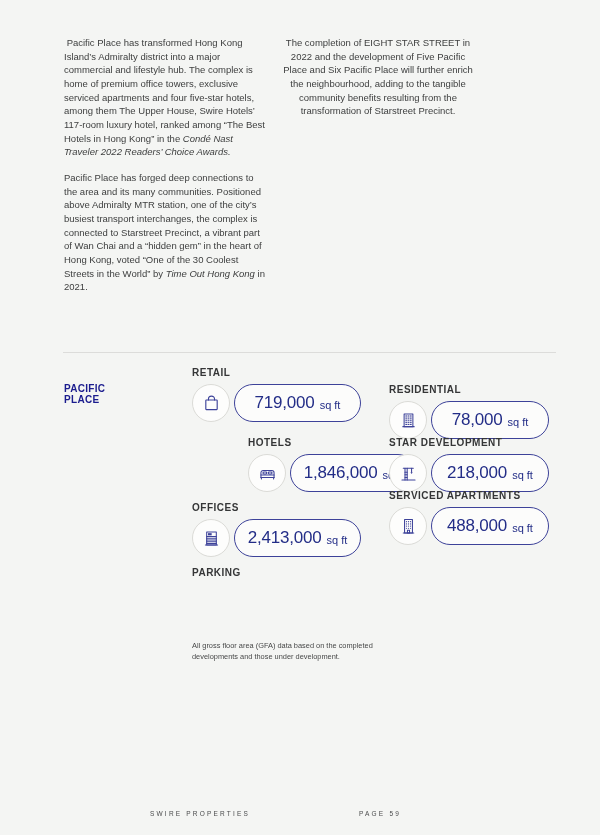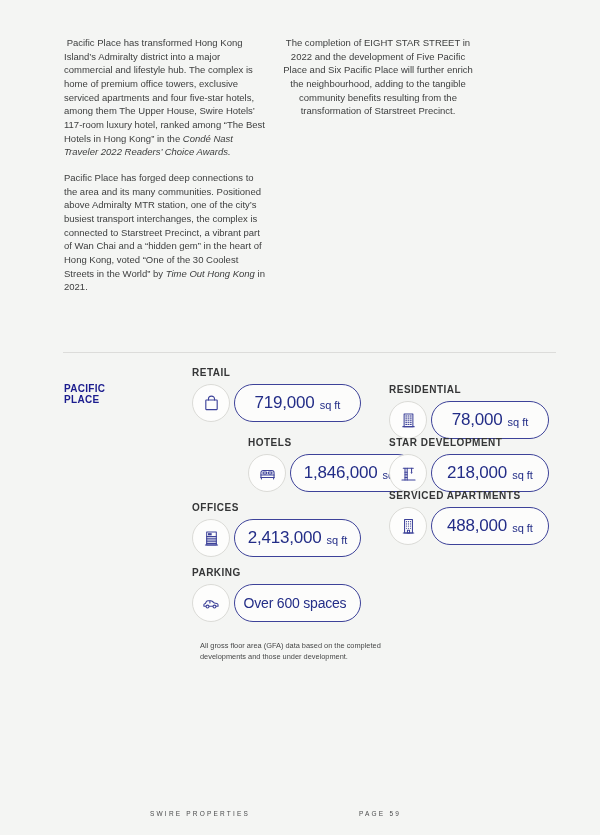--- a/index.html
+++ b/index.html
@@ -43,21 +43,21 @@
     border:1.5px solid #3d4299;border-radius:19px;background:#fcfcfb;
     display:flex;align-items:center;justify-content:center;
   }
   .stat--left .stat-pill{width:127px;}
   .stat--right .stat-pill{width:118px;}
   .pill-value{font-size:17px;color:#232d87;letter-spacing:-.2px;}
   .pill-value--text{font-size:14px;}
   .pill-unit{font-size:11px;color:#232d87;margin-left:5px;padding-top:4px;}
   
   .footnote{
-    position:absolute;left:200px;top:641px;width:218px;
+    position:absolute;left:192px;top:641px;width:218px;
     font-size:7.4px;line-height:1.45;color:#474848;
   }
   .footnote div{margin:0;}
   
   .footer-item{
     position:absolute;top:810px;font-size:6.5px;letter-spacing:2.2px;color:#4a4b4c;
   }
   .footer-left{left:150px;}
   .footer-right{left:359px;}
   svg{display:block;}
@@ -223,34 +223,20 @@
       </div>
       <div class="stat-pill">
         <span class="pill-value">488,000</span>
         <span class="pill-unit">sq ft</span>
       </div>
     </div>
   </div>
 
   <div class="stat stat--left" style="left:192px;top:567px;">
     <div class="stat-label">PARKING</div>
-    <div class="stat-row">
-      <div class="stat-icon-circle">
-        <svg width="22" height="22" viewBox="0 0 24 24" fill="none" stroke="#3d4299" stroke-width="1.2" stroke-linecap="round" stroke-linejoin="round">
-          <path d="M4.3 15.6 h15.4 v-1.5 c0-.8-.55-1.3-1.35-1.5 l-2.7-.6 -2.4-1.9 c-.4-.32-.9-.5-1.4-.5 h-3.1 c-.8 0-1.5.42-1.9 1.1 l-1 1.8 -.8.3 c-.55.2-.85.7-.85 1.3 z"></path>
-          <line x1="10.8" y1="9.8" x2="10.8" y2="11.9"></line>
-          <circle cx="8.2" cy="15.9" r="1.6" fill="#fdfdfc"></circle>
-          <circle cx="15.8" cy="15.9" r="1.6" fill="#fdfdfc"></circle>
-        </svg>
-      </div>
-      <div class="stat-pill">
-        <span class="pill-value pill-value--text">Over 600 spaces</span>
-        <span class="pill-unit"></span>
-      </div>
-    </div>
   </div>
 
   <div class="footnote">
     <div>All gross floor area (GFA) data based on the completed developments and those under development.</div>
   </div>
 
   <div class="footer-item footer-left">SWIRE PROPERTIES</div>
   <div class="footer-item footer-right">PAGE 59</div>
 
 </div>

